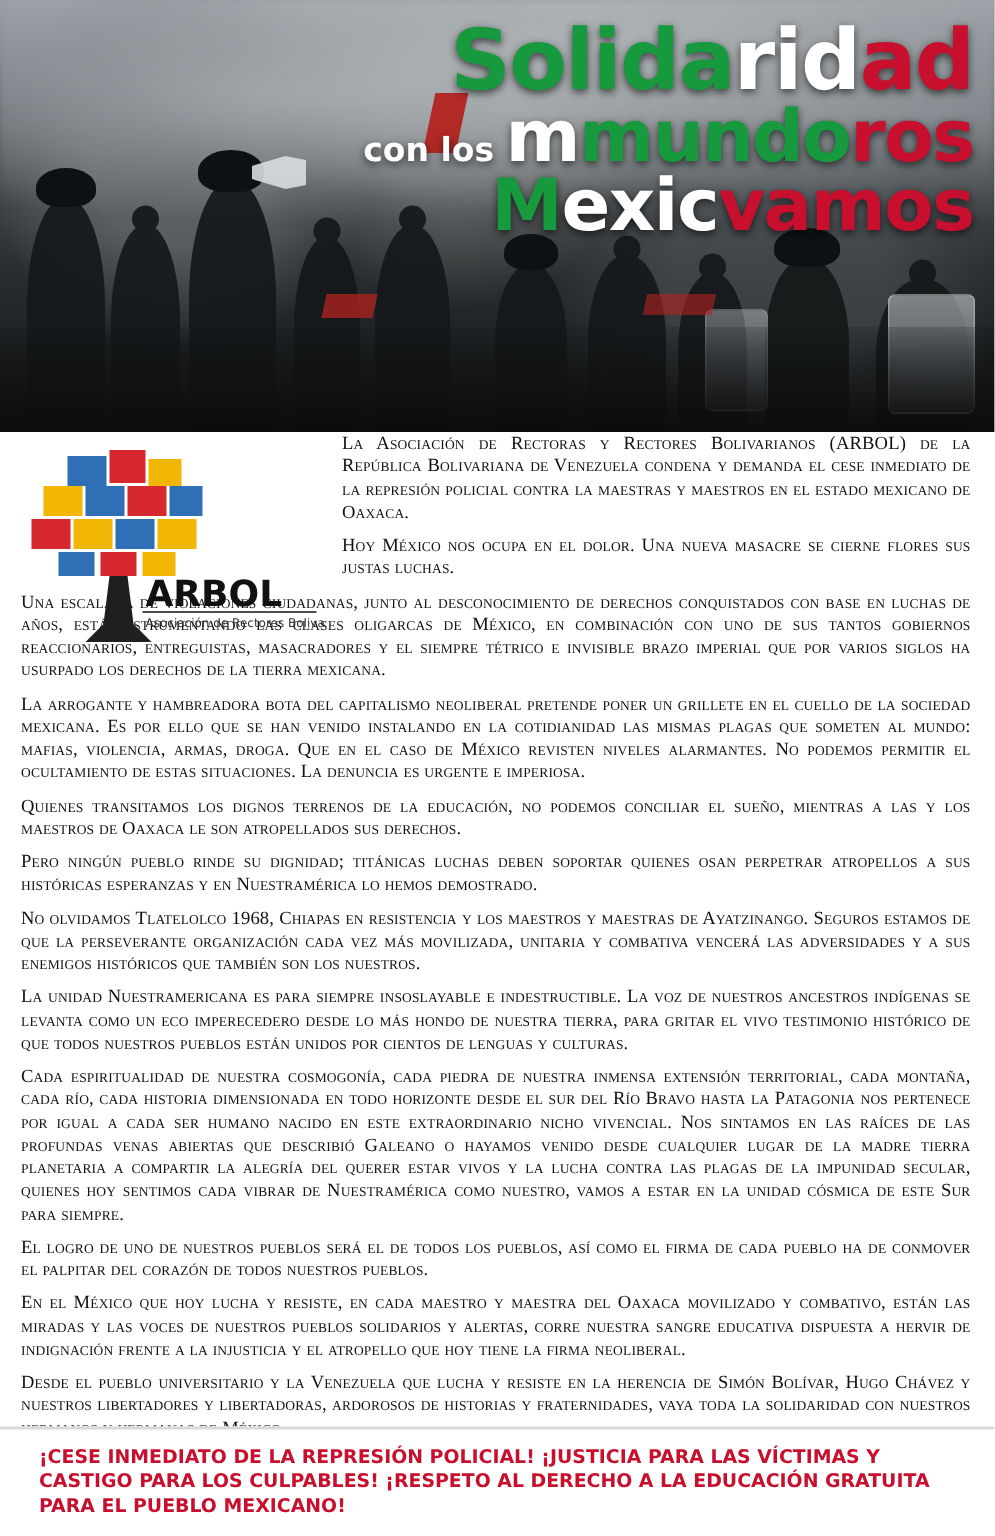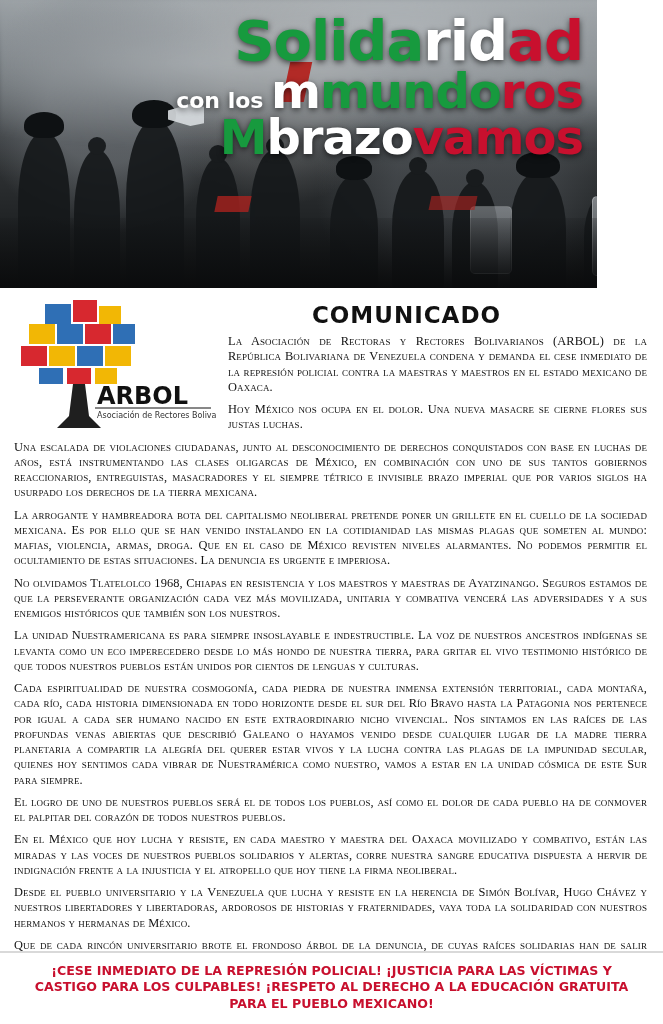--- a/index.html
+++ b/index.html
@@ -12,21 +12,21 @@
     height: 1024px;
     font-family: "Liberation Serif", serif;
     color: #111111;
     overflow: hidden;
     position: relative;
   }
 
   
   .hero {
     position: relative;
-    width: 597px;
+    width: 663px;
     height: 288px;
     overflow: hidden;
     background: #2b2b2b;
   }
   .photo {
     position: absolute;
     inset: 0;
     background:
       radial-gradient(circle at 18% 36%, rgba(120,125,130,0.55) 0 60px, rgba(0,0,0,0) 130px),
       radial-gradient(circle at 46% 30%, rgba(150,150,150,0.35) 0 50px, rgba(0,0,0,0) 120px),
@@ -168,21 +168,21 @@
   
   .footer {
     position: absolute;
     left: 0;
     bottom: 0;
     width: 663px;
     padding: 10px 26px 12px 26px;
     box-sizing: border-box;
     background: #ffffff;
     border-top: 2px solid #d9d9d9;
-    text-align: center;
+    text-align: left;
     color: #c8102e;
     font-family: "DejaVu Sans", sans-serif;
     font-weight: bold;
     font-size: 12.6px;
     line-height: 1.3;
     font-variant: small-caps;
   }
 </style>
 </head>
 <body>
@@ -219,21 +219,21 @@
   <div class="ground"></div>
 
   <div class="title-block">
     <div class="title-line t1">
       <span class="g">Solida</span><span class="w">rid</span><span class="r">ad</span>
     </div>
     <div class="title-line t2">
       <span class="w small">con los </span><span class="w">m</span><span class="g">mundo</span><span class="r">ros</span>
     </div>
     <div class="title-line t3">
-      <span class="g">M</span><span class="w">brazo</span><span class="r">vamos</span>
+      <span class="g">M</span><span class="w">exic</span><span class="r">vamos</span>
     </div>
   </div>
 </div>
 
 <div class="sheet">
 
   <div class="logo">
     <svg width="205" height="140" viewBox="0 0 205 140">
 
       <g>
@@ -255,33 +255,34 @@
 
       <path d="M62 86 L74 86 L78 118 L58 118 Z" fill="#1f1f1f"></path>
       <path d="M58 118 L78 118 L90 130 L46 130 Z" fill="#1f1f1f"></path>
 
       <text x="86" y="106" font-family="DejaVu Sans, sans-serif" font-size="24" font-weight="bold" fill="#111">ARBOL</text>
       <text x="86" y="120" font-family="DejaVu Sans, sans-serif" font-size="8" fill="#333">Asociación de Rectores Bolivarianos</text>
       <line x1="84" y1="110" x2="200" y2="110" stroke="#111" stroke-width="1"></line>
     </svg>
   </div>
 
-  <div class="comunicado">COMUNICADO</div>
 
   <div class="intro">
     <p class="para">La Asociación de Rectoras y Rectores Bolivarianos (ARBOL) de la República Bolivariana de Venezuela condena y demanda el cese inmediato de la represión policial contra la maestras y maestros en el estado mexicano de Oaxaca.</p>
     <p class="para">Hoy México nos ocupa en el dolor. Una nueva masacre se cierne flores sus justas luchas.</p>
   </div>
 
   <div class="full body-area">
     <p class="para">Una escalada de violaciones ciudadanas, junto al desconocimiento de derechos conquistados con base en luchas de años, está instrumentando las clases oligarcas de México, en combinación con uno de sus tantos gobiernos reaccionarios, entreguistas, masacradores y el siempre tétrico e invisible brazo imperial que por varios siglos ha usurpado los derechos de la tierra mexicana.</p>
     <p class="para">La arrogante y hambreadora bota del capitalismo neoliberal pretende poner un grillete en el cuello de la sociedad mexicana. Es por ello que se han venido instalando en la cotidianidad las mismas plagas que someten al mundo: mafias, violencia, armas, droga. Que en el caso de México revisten niveles alarmantes. No podemos permitir el ocultamiento de estas situaciones. La denuncia es urgente e imperiosa.</p>
+    <p class="para">Quienes transitamos los dignos terrenos de la educación, no podemos conciliar el sueño, mientras a las y los maestros de Oaxaca le son atropellados sus derechos.</p>
+    <p class="para">Pero ningún pueblo rinde su dignidad; titánicas luchas deben soportar quienes osan perpetrar atropellos a sus históricas esperanzas y en Nuestramérica lo hemos demostrado.</p>
     <p class="para">No olvidamos Tlatelolco 1968, Chiapas en resistencia y los maestros y maestras de Ayatzinango. Seguros estamos de que la perseverante organización cada vez más movilizada, unitaria y combativa vencerá las adversidades y a sus enemigos históricos que también son los nuestros.</p>
     <p class="para">La unidad Nuestramericana es para siempre insoslayable e indestructible. La voz de nuestros ancestros indígenas se levanta como un eco imperecedero desde lo más hondo de nuestra tierra, para gritar el vivo testimonio histórico de que todos nuestros pueblos están unidos por cientos de lenguas y culturas.</p>
     <p class="para">Cada espiritualidad de nuestra cosmogonía, cada piedra de nuestra inmensa extensión territorial, cada montaña, cada río, cada historia dimensionada en todo horizonte desde el sur del Río Bravo hasta la Patagonia nos pertenece por igual a cada ser humano nacido en este extraordinario nicho vivencial. Nos sintamos en las raíces de las profundas venas abiertas que describió Galeano o hayamos venido desde cualquier lugar de la madre tierra planetaria a compartir la alegría del querer estar vivos y la lucha contra las plagas de la impunidad secular, quienes hoy sentimos cada vibrar de Nuestramérica como nuestro, vamos a estar en la unidad cósmica de este Sur para siempre.</p>
-    <p class="para">El logro de uno de nuestros pueblos será el de todos los pueblos, así como el dolor de cada pueblo ha de conmover el palpitar del corazón de todos nuestros pueblos.</p>
+    <p class="para">El logro de uno de nuestros pueblos será el de todos los pueblos, así como el firma de cada pueblo ha de conmover el palpitar del corazón de todos nuestros pueblos.</p>
     <p class="para">En el México que hoy lucha y resiste, en cada maestro y maestra del Oaxaca movilizado y combativo, están las miradas y las voces de nuestros pueblos solidarios y alertas, corre nuestra sangre educativa dispuesta a hervir de indignación frente a la injusticia y el atropello que hoy tiene la firma neoliberal.</p>
     <p class="para">Desde el pueblo universitario y la Venezuela que lucha y resiste en la herencia de Simón Bolívar, Hugo Chávez y nuestros libertadores y libertadoras, ardorosos de historias y fraternidades, vaya toda la solidaridad con nuestros hermanos y hermanas de México.</p>
     <p class="para">Que de cada rincón universitario brote el frondoso árbol de la denuncia, de cuyas raíces solidarias han de salir tallos de resistencia, flores de utopías y frutos de victorias.</p>
   </div>
 
   <div class="footer">¡CESE INMEDIATO DE LA REPRESIÓN POLICIAL! ¡JUSTICIA PARA LAS VÍCTIMAS Y CASTIGO PARA LOS CULPABLES! ¡RESPETO AL DERECHO A LA EDUCACIÓN GRATUITA PARA EL PUEBLO MEXICANO!</div>
 </div>
 
 </body></html>

